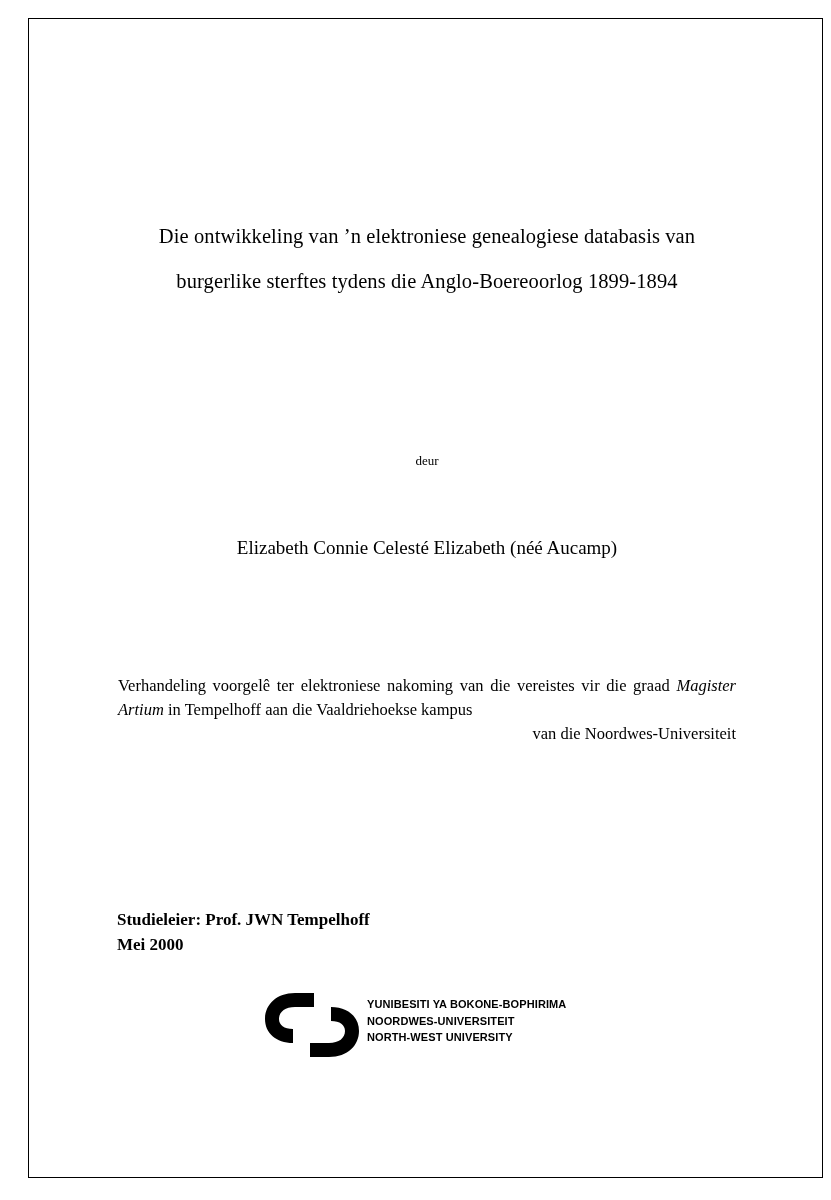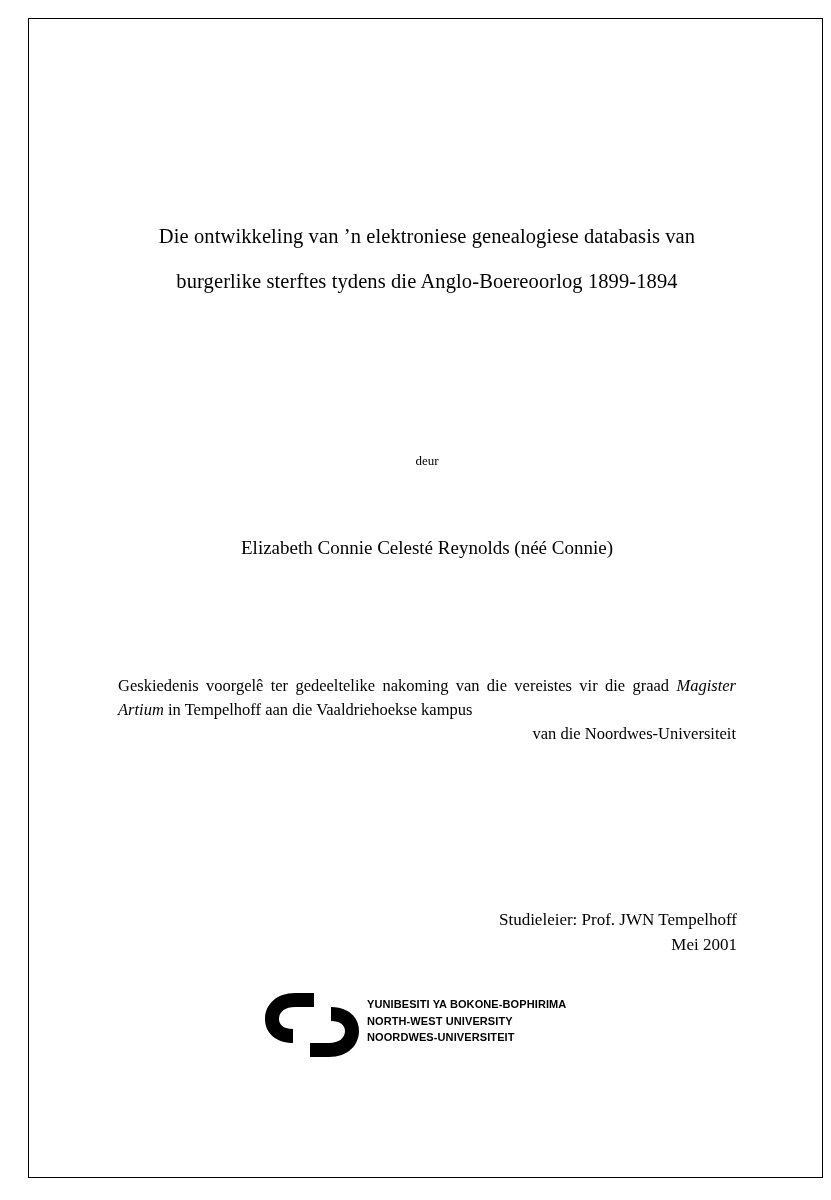--- a/index.html
+++ b/index.html
@@ -77,21 +77,22 @@
   .statement i {
     font-style: italic;
   }
   .supervisor {
     position: absolute;
     top: 888px;
     left: 0;
     width: 620px;
     font-size: 17px;
     line-height: 25px;
-    text-align: right;
+    text-align: left;
+    font-weight: bold;
   }
   .logo-wrap {
     position: absolute;
     top: 960px;
     left: 0;
     width: 620px;
     height: 90px;
   }
   .logo {
     position: absolute;
@@ -118,39 +119,39 @@
 <div class="page">
   <div class="inner">
 
     <div class="title">
       <span class="line">Die ontwikkeling van ’n elektroniese genealogiese databasis van</span>
       <span class="line">burgerlike sterftes tydens die Anglo-Boereoorlog 1899-1894</span>
     </div>
 
     <div class="deur">deur</div>
 
-    <div class="author">Elizabeth Connie Celesté Reynolds (néé Connie)</div>
+    <div class="author">Elizabeth Connie Celesté Elizabeth (néé Aucamp)</div>
 
     <div class="statement">
-      <span>Geskiedenis voorgelê ter gedeeltelike nakoming van die vereistes vir die graad </span><i>Magister Artium</i><span> in Tempelhoff aan die Vaaldriehoekse kampus</span>
+      <span>Verhandeling voorgelê ter elektroniese nakoming van die vereistes vir die graad </span><i>Magister Artium</i><span> in Tempelhoff aan die Vaaldriehoekse kampus</span>
       <div class="last">van die Noordwes-Universiteit</div>
     </div>
 
     <div class="supervisor">
       <div>Studieleier: Prof. JWN Tempelhoff</div>
-      <div>Mei 2001</div>
+      <div>Mei 2000</div>
     </div>
 
     <div class="logo-wrap">
       <svg class="logo" viewBox="0 0 100 72">
         <path d="M33 4 C14 4 3 16 3 30 C3 44 14 54 31 54 L31 40 C22 40 17 36 17 30 C17 23 23 18 33 18 L52 18 L52 4 Z" fill="#000000"></path>
         <path d="M67 68 C86 68 97 56 97 42 C97 28 86 18 69 18 L69 32 C78 32 83 36 83 42 C83 49 77 54 67 54 L48 54 L48 68 Z" fill="#000000"></path>
         <rect x="44" y="22" width="14" height="28" fill="#ffffff"></rect>
       </svg>
       <div class="logo-text">
         <div>YUNIBESITI YA BOKONE-BOPHIRIMA</div>
+        <div>NOORDWES-UNIVERSITEIT</div>
         <div>NORTH-WEST UNIVERSITY</div>
-        <div>NOORDWES-UNIVERSITEIT</div>
       </div>
     </div>
 
   </div>
 </div>
 
 </body></html>

